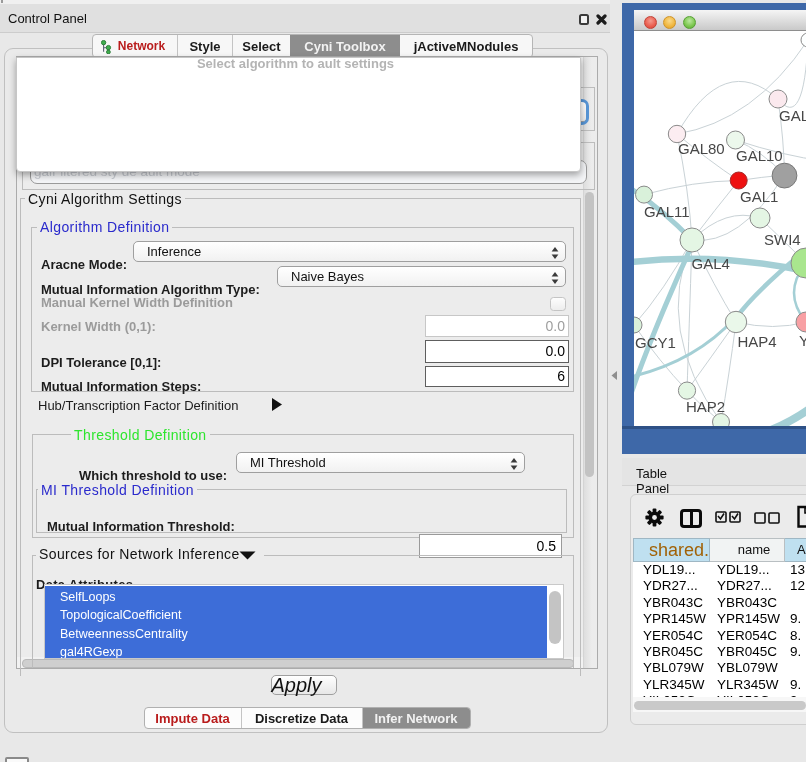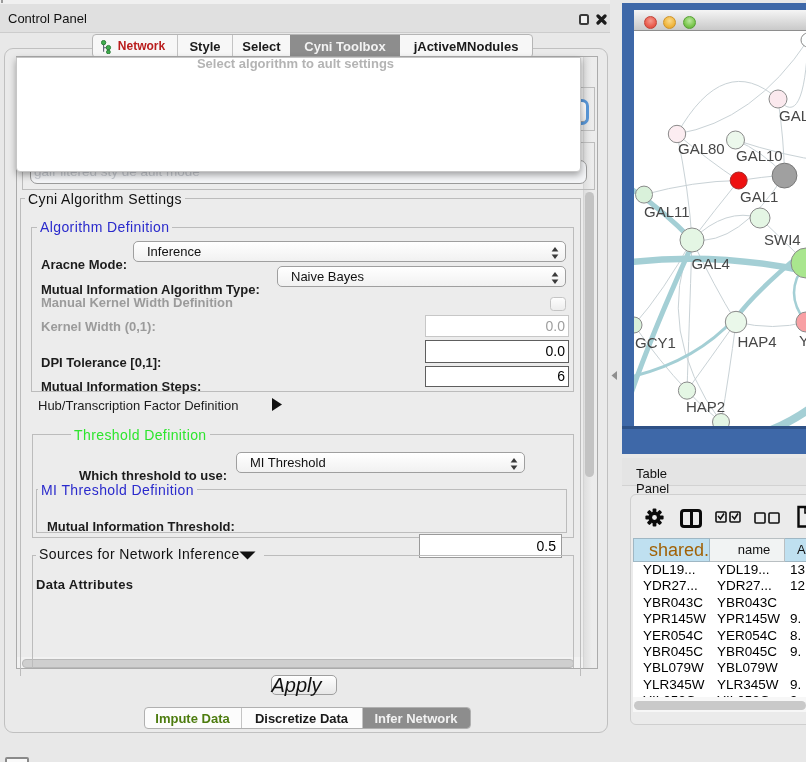--- a/index.html
+++ b/index.html
@@ -121,25 +121,30 @@
 <div class="abs boldlbl" style="left:47px;top:507px;">Mutual Information Threshold:</div>
 <div class="abs tfield" style="left:419px;top:506px;width:143px;height:24px;line-height:22px;font-size:14px;border:1px solid #9a9a9a;padding-right:5px;margin-top:28px;">0.5</div>
 
 <div class="grp" style="left:32px;top:555px;width:542px;height:113px;border-bottom:none;"></div>
 <div class="abs grouplabel" style="left:36px;top:545.5px;color:#111;">Sources for Network Inference&nbsp;&nbsp;&nbsp;&nbsp;&nbsp;</div>
 <svg class="abs" style="left:239px;top:551px;" width="17" height="9" viewBox="0 0 17 9">
       <path d="M0.5 0.5 L16.5 0.5 L8.5 8.5 Z" fill="#111"></path>
     </svg>
 <div class="abs boldlbl" style="left:36px;top:564.5px;letter-spacing:0.3px;">Data Attributes</div>
 
+<div class="abs" style="left:44px;top:584px;width:520px;height:75px;background:#ffffff;border:1px solid #c9c9c9;box-sizing:border-box;overflow:hidden;">
+  <div style="position:absolute;left:0;top:1px;width:502px;height:74px;background:#3d6dd8;"></div>
+  <div style="position:absolute;left:15px;top:3px;font-size:12.5px;color:#fff;line-height:18.3px;">SelfLoops<br>TopologicalCoefficient<br>BetweennessCentrality<br>gal4RGexp</div>
+  <div style="position:absolute;left:504px;top:6px;width:12px;height:53px;background:#c4c4c4;border-radius:6px;"></div>
+</div>
 
 <div class="abs" style="left:270.5px;top:675px;width:66.5px;height:20px;background:linear-gradient(#ffffff,#e7e7e7);border:1px solid #9f9f9f;border-radius:5px;box-sizing:border-box;text-align:left;font-size:20px;color:#111;line-height:18px;font-style:italic;">Apply</div>
 
 <div class="abs" style="left:143.5px;top:707px;width:327px;height:22px;background:#fcfcfc;border:1px solid #b0b0b0;border-radius:4px;overflow:hidden;display:flex;box-sizing:border-box;">
-  <div style="width:96px;display:flex;align-items:center;justify-content:center;border-right:1px solid #c4c4c4;font-size:13px;font-weight:bold;color:#4d7c0f;">Impute Data</div>
+  <div style="width:96px;display:flex;align-items:center;justify-content:center;border-right:1px solid #c4c4c4;font-size:13px;font-weight:bold;color:#b91c1c;">Impute Data</div>
   <div style="width:120px;display:flex;align-items:center;justify-content:center;border-right:1px solid #c4c4c4;font-size:13px;font-weight:bold;color:#1a1a1a;">Discretize Data</div>
   <div style="flex:1;display:flex;align-items:center;justify-content:center;background:#8d8d8d;font-size:13px;font-weight:bold;color:#f2f2f2;">Infer Network</div>
 </div>
 
 <div class="abs" style="left:5px;top:757px;width:20px;height:10px;background:#fafafa;border:2px solid #8a8a8a;border-radius:2px;"></div>
 
 <div class="abs" style="left:16px;top:57px;width:565px;height:115px;background:#ffffff;border:1px solid #c6c6c6;border-radius:1px 1px 4px 4px;box-shadow:0 3px 7px rgba(0,0,0,0.35);box-sizing:border-box;">
   <div style="position:absolute;left:0;top:-2px;width:100%;padding-right:6px;box-sizing:border-box;text-align:center;font-size:13px;font-weight:bold;color:#b4b4b4;">Select algorithm to ault settings</div>
 </div>
 

